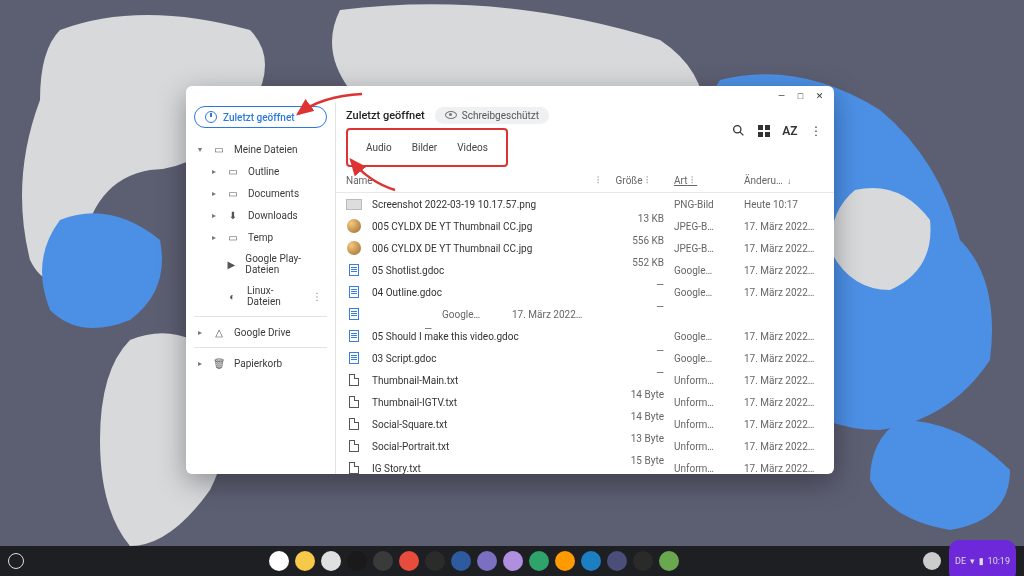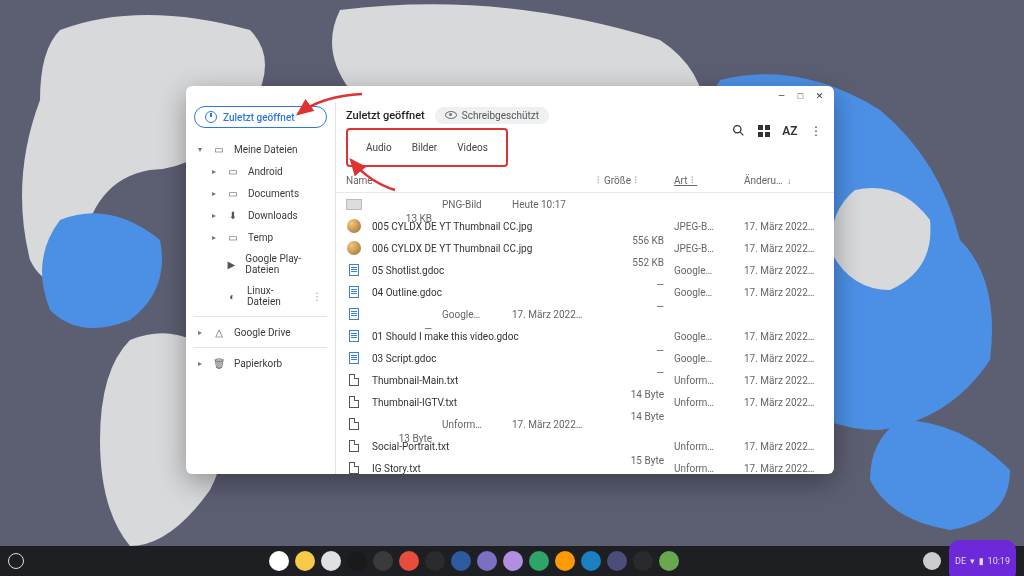--- a/index.html
+++ b/index.html
@@ -45,21 +45,21 @@
 .chip .eye::after { content: ""; position: absolute; left: 3px; top: 1px; width: 3px; height: 3px; background: #777; border-radius: 50%; }
 .toolbar .spacer { flex: 1; }
 .toolbar .ticon { width: 16px; height: 16px; display: flex; align-items: center; justify-content: center; color: #333; cursor: pointer; font-size: 12px; margin-top: 31px; }
 .az { font-size: 9px; font-weight: 600; }
 
 .tabs { display: flex; gap: 0; margin: 0 10px 4px 10px; border: 2px solid #d33; border-radius: 4px; width: fit-content; padding: 8px; }
 .tab { font-size: 10px; color: #444; padding: 4px 10px; cursor: pointer; }
 
 .theader { display: flex; font-size: 10px; color: #666; padding: 4px 10px 6px 10px; border-bottom: 1px solid #e8e8e8; }
 .theader .col-name { flex: 1; }
-.theader .col-size { width: 60px; text-align: left; }
+.theader .col-size { width: 60px; text-align: center; }
 .theader .col-type { width: 70px; padding-left: 10px; text-decoration: underline; }
 .theader .col-date { width: 90px; padding-left: 10px; }
 .sorticon { font-size: 8px; margin-left: 2px; }
 
 .rows { flex: 1; overflow-y: auto; }
 .row { display: flex; align-items: center; font-size: 10px; color: #333; padding: 4px 10px; height: 22px; cursor: default; }
 .row .ficon { width: 16px; height: 14px; margin-right: 10px; display: flex; align-items: center; justify-content: center; }
 .row .fname { flex: 1; white-space: nowrap; overflow: hidden; text-overflow: ellipsis; }
 .row .fsize { width: 60px; text-align: right; color: #666; margin-top: 29px; }
 .row .ftype { width: 70px; padding-left: 10px; color: #666; white-space: nowrap; overflow: hidden; text-overflow: ellipsis; }
@@ -117,21 +117,21 @@
       <div class="navlist">
         <div class="navitem">
           <span class="chev">▾</span>
           <span class="ic">▭</span>
           <span>Meine Dateien</span>
         </div>
         <div id="folders">
             <div class="navitem sub">
               <span class="chev">▸</span>
     <span class="ic">▭</span>
-    <span>Android</span>
+    <span>Outline</span>
             </div>
             <div class="navitem sub">
               <span class="chev">▸</span>
     <span class="ic">▭</span>
     <span>Documents</span>
             </div>
             <div class="navitem sub">
               <span class="chev">▸</span>
     <span class="ic">⬇</span>
     <span>Downloads</span>
@@ -206,20 +206,21 @@
         <span class="col-size"><span>Größe</span> <span style="color:#bbb">⠇</span></span>
         <span class="col-type"><span>Art</span> <span style="color:#bbb">⠇</span></span>
         <span class="col-date"><span>Änderu…</span> <span class="sorticon">↓</span></span>
       </div>
 
       <div class="rows" id="rows">
           <div class="row">
             <span class="ficon">
               <div class="fi-img"></div>
             </span>
+    <span class="fname">Screenshot 2022-03-19 10.17.57.png</span>
     <span class="fsize">13 KB</span>
     <span class="ftype">PNG-Bild</span>
     <span class="fdate">Heute 10:17</span>
           </div>
           <div class="row">
             <span class="ficon">
               <div class="fi-thumb"></div>
             </span>
     <span class="fname">005 CYLDX DE YT Thumbnail CC.jpg</span>
     <span class="fsize">556 KB</span>
@@ -258,21 +259,21 @@
               <div class="fi-gdoc"></div>
             </span>
     <span class="fsize">—</span>
     <span class="ftype">Google…</span>
     <span class="fdate">17. März 2022…</span>
           </div>
           <div class="row">
             <span class="ficon">
               <div class="fi-gdoc"></div>
             </span>
-    <span class="fname">01 Should I make this video.gdoc</span>
+    <span class="fname">05 Should I make this video.gdoc</span>
     <span class="fsize">—</span>
     <span class="ftype">Google…</span>
     <span class="fdate">17. März 2022…</span>
           </div>
           <div class="row">
             <span class="ficon">
               <div class="fi-gdoc"></div>
             </span>
     <span class="fname">03 Script.gdoc</span>
     <span class="fsize">—</span>
@@ -294,20 +295,21 @@
             </span>
     <span class="fname">Thumbnail-IGTV.txt</span>
     <span class="fsize">14 Byte</span>
     <span class="ftype">Unform…</span>
     <span class="fdate">17. März 2022…</span>
           </div>
           <div class="row">
             <span class="ficon">
               <div class="fi-txt"></div>
             </span>
+    <span class="fname">Social-Square.txt</span>
     <span class="fsize">13 Byte</span>
     <span class="ftype">Unform…</span>
     <span class="fdate">17. März 2022…</span>
           </div>
           <div class="row">
             <span class="ficon">
               <div class="fi-txt"></div>
             </span>
     <span class="fname">Social-Portrait.txt</span>
     <span class="fsize">15 Byte</span>

